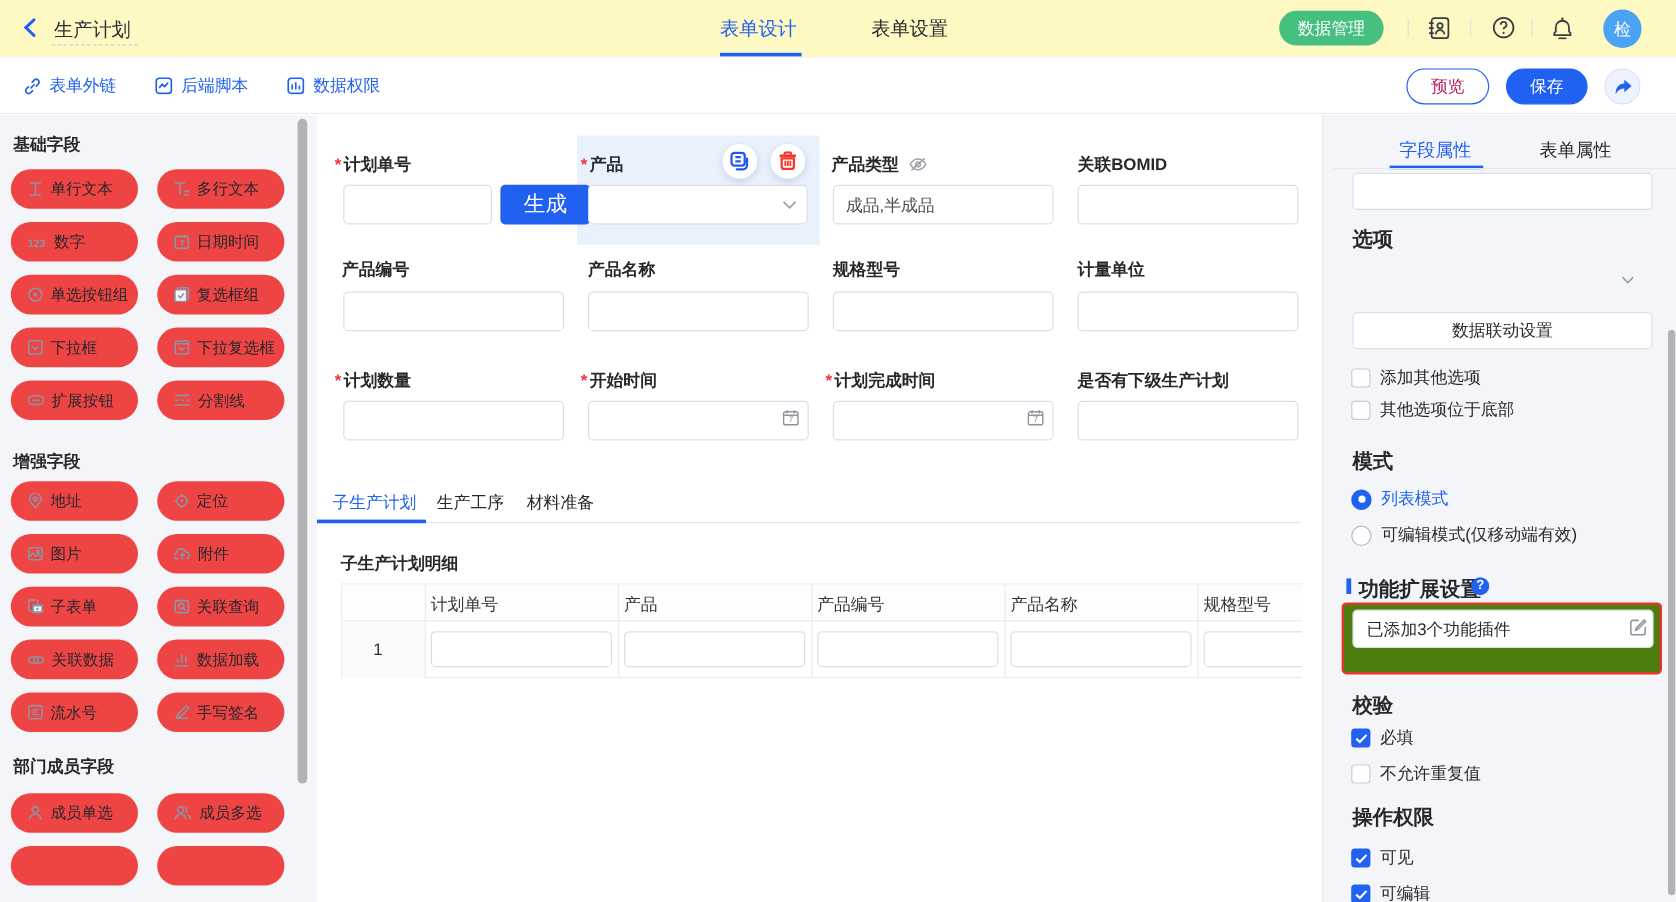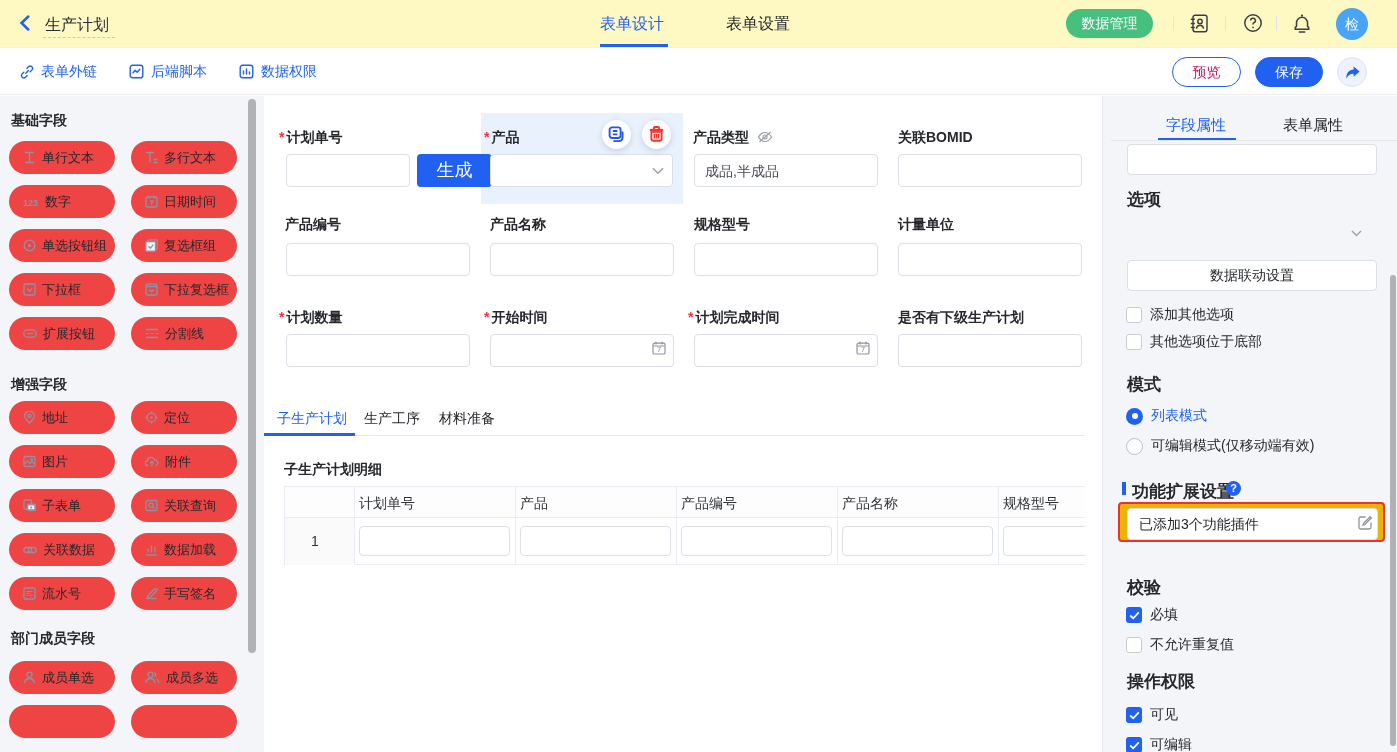--- a/index.html
+++ b/index.html
@@ -377,21 +377,21 @@
   <div class="crow" style="top:311px">
       <span class="rdo on"></span>
       <span class="blue">列表模式</span>
     </div>
   <div class="crow" style="top:341px"><span class="rdo off"></span>可编辑模式(仅移动端有效)</div>
 
   <div class="abs" style="left:19px;top:386px;width:3.5px;height:13px;background:#2161f2"></div>
   <div class="plbl" style="left:29px;top:384px">功能扩展设置</div>
   <div class="abs" style="left:123px;top:385px;width:15px;height:15px;border-radius:50%;background:#2161f2;color:#fff;font-size:11px;font-weight:bold;text-align:center;line-height:15px">?</div>
 
-  <div class="abs" style="left:15px;top:406px;width:267px;height:40px;border:2.5px solid #e8352b;border-radius:4px;background:#eab308">
+  <div class="abs" style="left:15px;top:406px;width:267px;height:60px;border:2.5px solid #e8352b;border-radius:4px;background:#4d7c0f">
     <div style="position:absolute;left:7px;top:4px;width:251px;height:32px;background:#fff;border:1px solid #dcdfe6;border-radius:4px;line-height:30px;padding-left:11px;font-size:14px;color:#26282c">已添加3个功能插件</div>
     <svg style="position:absolute;left:237px;top:11px" width="16" height="16" viewBox="0 0 16 16" fill="none" stroke="#8f939c" stroke-width="1.3">
         <path d="M8.6 2H3.8A1.8 1.8 0 0 0 2 3.8v8.4A1.8 1.8 0 0 0 3.8 14h8.4a1.8 1.8 0 0 0 1.8-1.8V7.4"></path>
         <path d="M13.1 1.7l1.2 1.2-6.5 6.6-1.8.6.6-1.8z"></path>
       </svg>
   </div>
 
   <div class="plbl" style="top:480px">校验</div>
   <div class="crow" style="top:510px"><span class="cbx on">
         <svg width="11" height="9" viewBox="0 0 11 9" fill="none" stroke="#fff" stroke-width="1.8">

